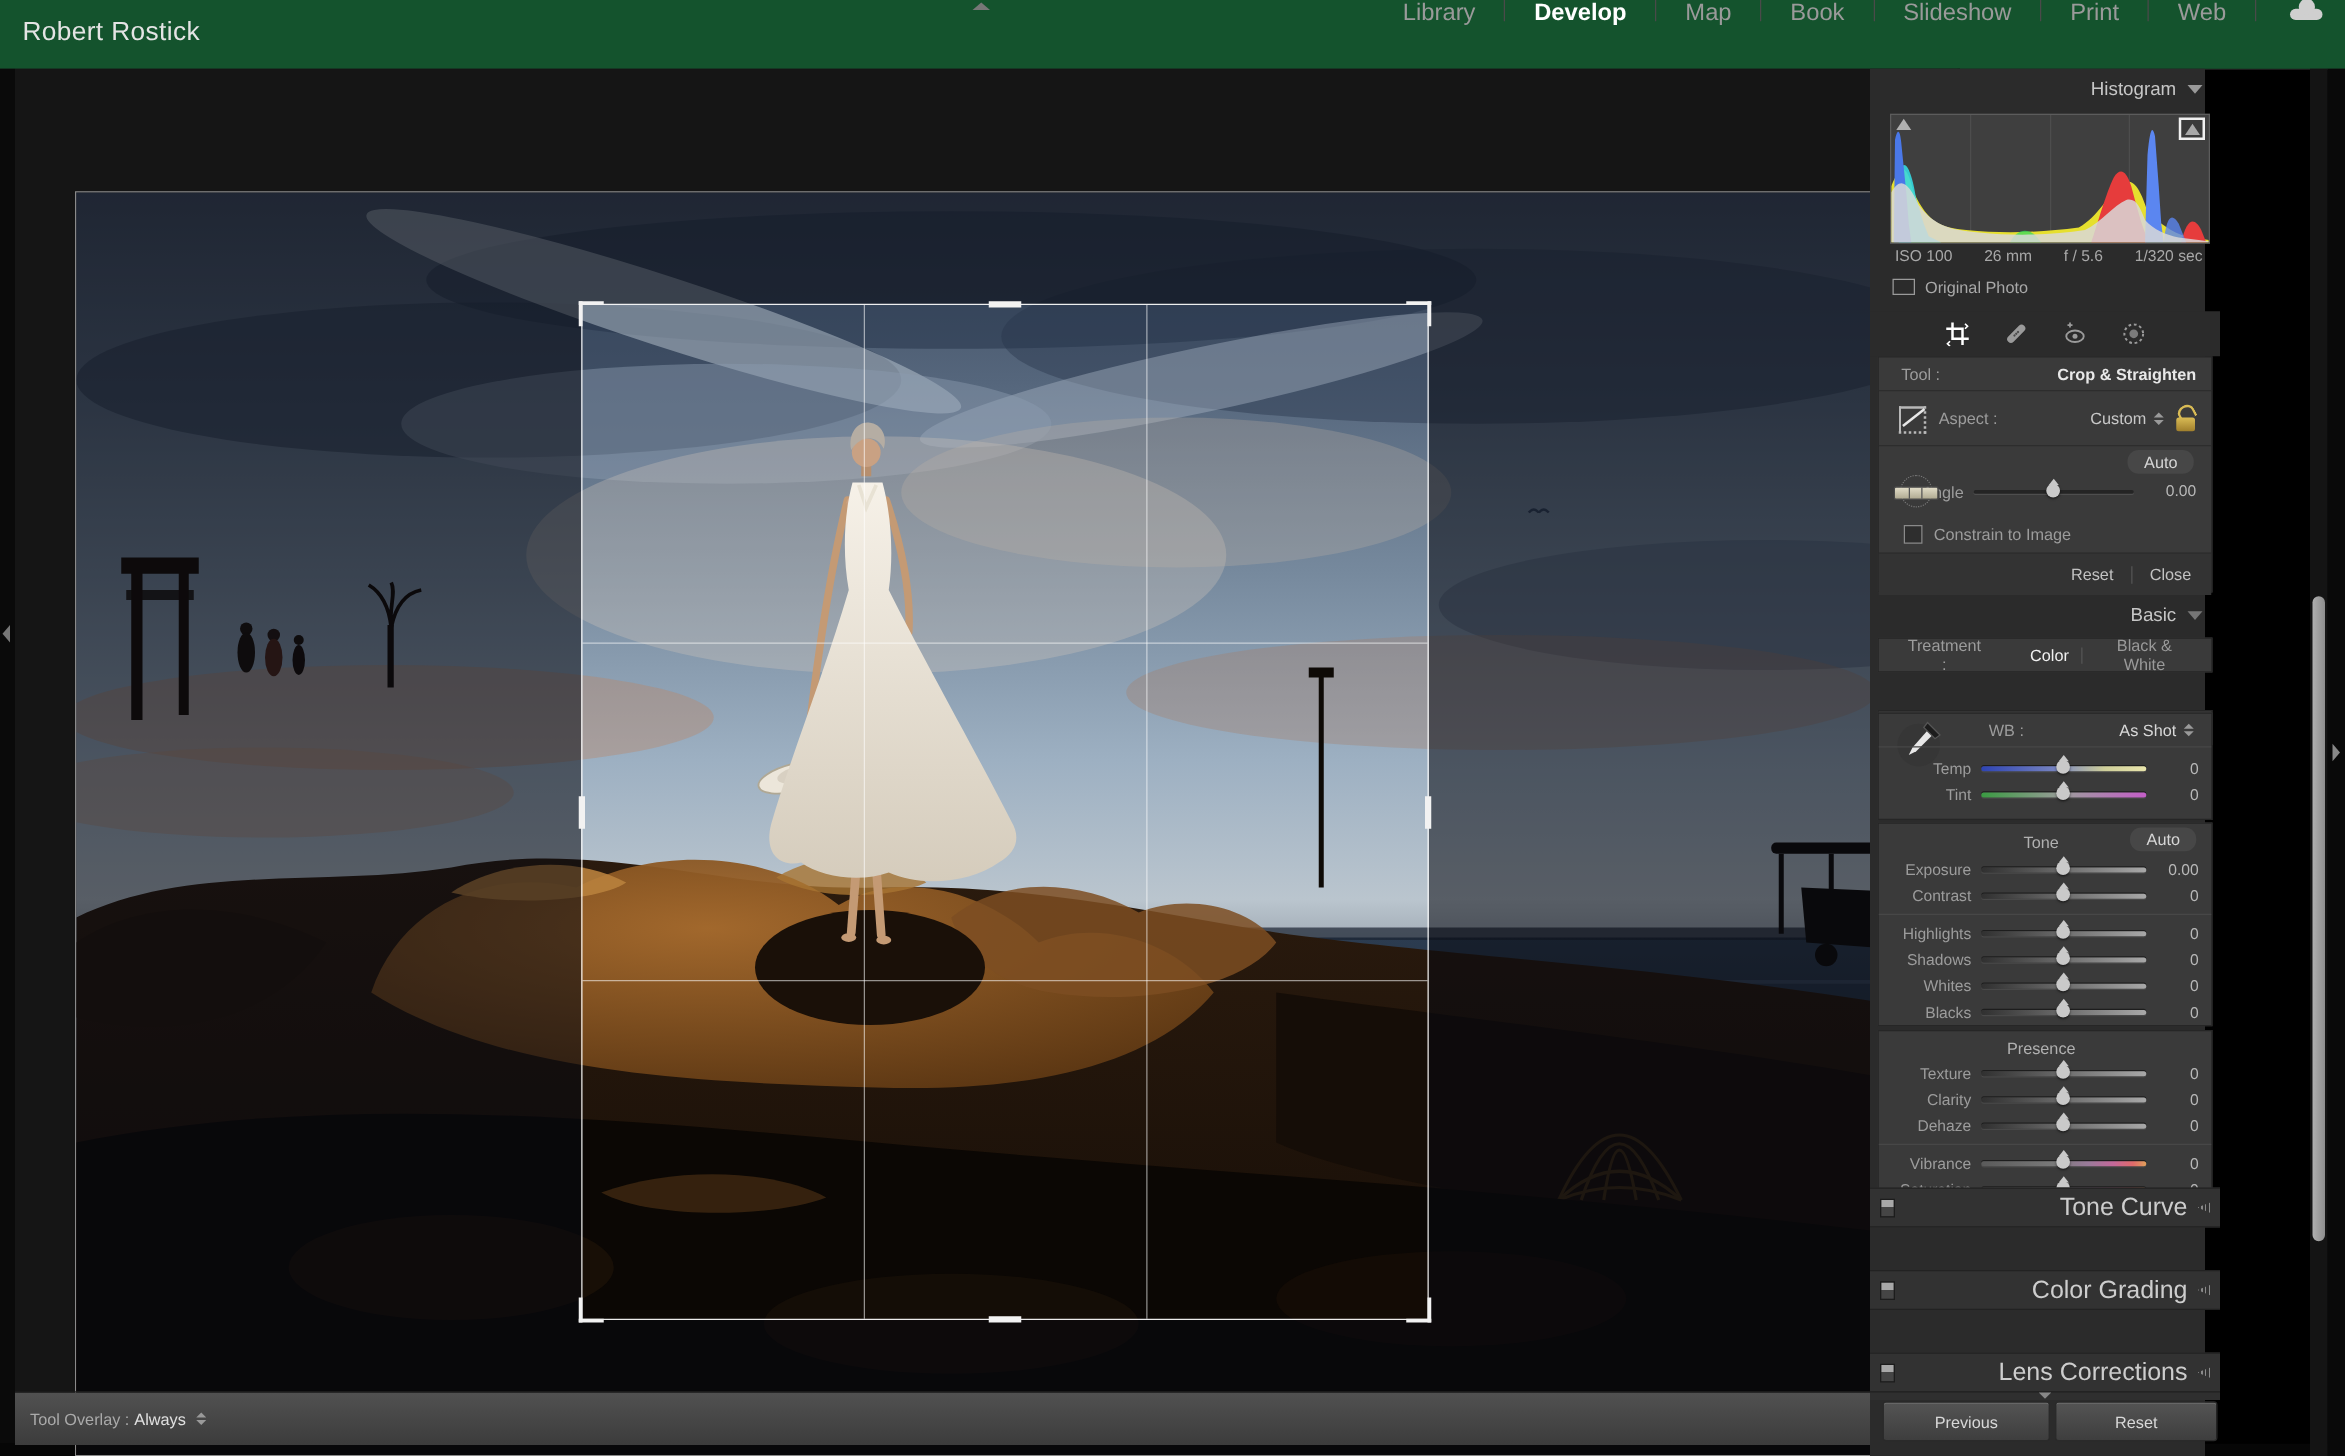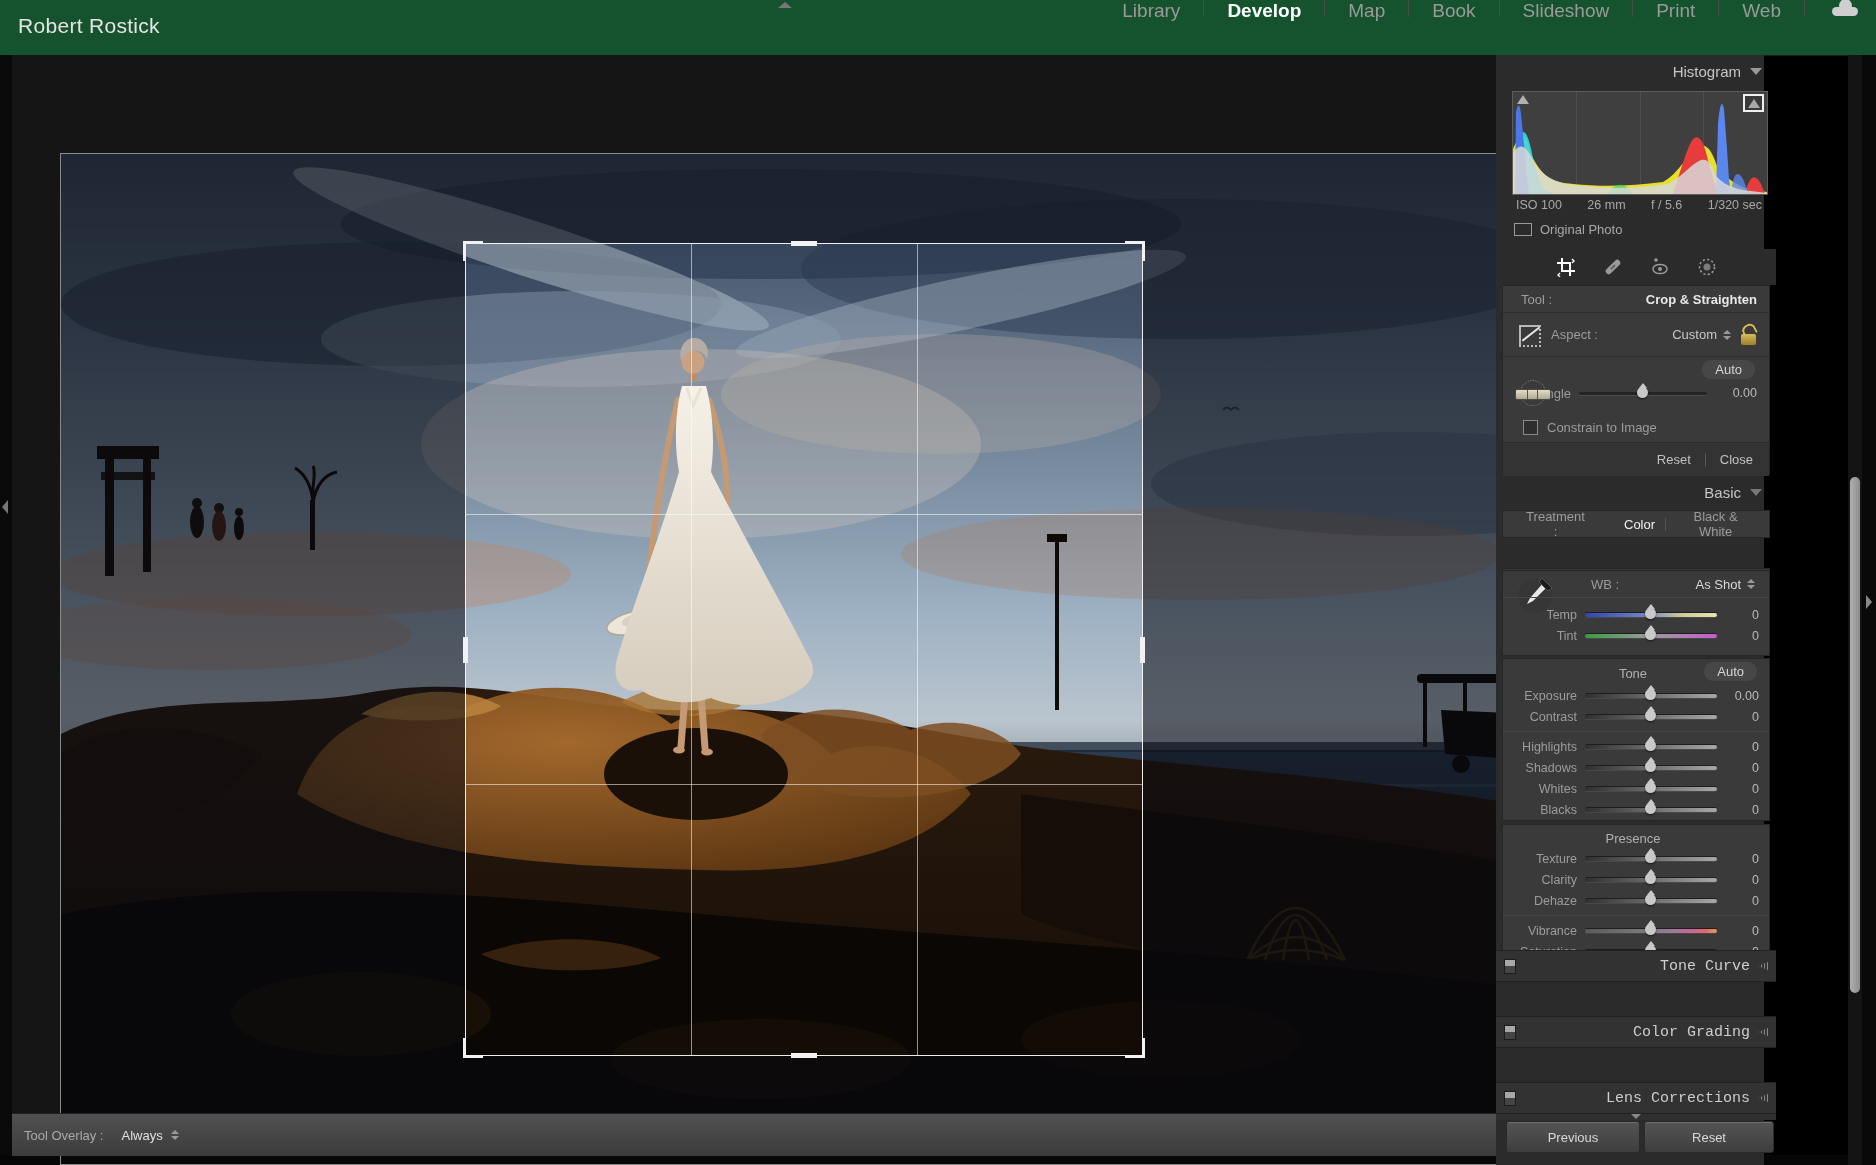--- a/index.html
+++ b/index.html
@@ -48,21 +48,21 @@
   .corner.tr{right:-3px;top:-3px;border-right:3px solid #f2f2f2;border-top:3px solid #f2f2f2;}
   .corner.bl{left:-3px;bottom:-3px;border-left:3px solid #f2f2f2;border-bottom:3px solid #f2f2f2;}
   .corner.br{right:-3px;bottom:-3px;border-right:3px solid #f2f2f2;border-bottom:3px solid #f2f2f2;}
   .hmid{position:absolute;left:50%;margin-left:-13px;width:26px;height:5px;background:#f2f2f2;}
   .vmid{position:absolute;top:50%;margin-top:-13px;width:5px;height:26px;background:#f2f2f2;}
 
   
   #toolbar{left:12px;top:1113px;width:1554px;height:42px;background:linear-gradient(180deg,#515151,#3c3c3c);
     border-top:1px solid #222;display:flex;align-items:center;}
   #toolbar .lab{color:#aaa;font-size:13px;margin-left:12px;}
-  #toolbar .val{color:#e0e0e0;font-size:13px;margin-left:18px;}
+  #toolbar .val{color:#e0e0e0;font-size:13px;margin-left:4px;}
   .btn{background:linear-gradient(180deg,#545454,#3e3e3e);border:1px solid #2a2a2a;border-radius:3px;
     box-shadow:inset 0 1px 0 #6d6d6d;color:#d8d8d8;font-size:13px;display:flex;align-items:center;justify-content:center;}
   #done-btn{position:absolute;right:13px;top:8px;width:54px;height:26px;}
 
   
   #paneldiv{left:1566px;top:55px;width:2px;height:1110px;background:#0b0b0b;}
   #rpanel{left:1496px;top:55px;width:268px;height:1110px;background:#2b2b2b;font-size:13px;}
   #scrolllane{left:1848px;top:55px;width:14px;height:1110px;background:#141414;}
   #scrollthumb{left:1850px;top:477px;width:10px;height:516px;background:linear-gradient(90deg,#b0b0b0,#8d8d8d);border-radius:5px;}
 
@@ -140,21 +140,21 @@
   .angle-track{position:relative;width:128px;height:3px;background:#242424;border-radius:2px;box-shadow:0 1px 0 rgba(255,255,255,.1);flex:none;}
 
   #tone-box{top:603px;height:163px;padding-top:3px;}
   .sec-head{position:relative;height:23px;display:flex;align-items:center;}
   .sec-head .title{position:absolute;left:70px;width:120px;text-align:center;color:#b0b0b0;}
   .sec-head .autopill{position:absolute;right:12px;top:0px;}
   .divline{height:1px;background:#474747;margin:4px 0 4px 0;}
   #presence-box{top:769px;height:131px;padding-top:3px;}
 
   .cpanel{position:absolute;left:0px;width:280px;height:30px;background:#323232;border-top:1px solid #222;border-bottom:1px solid #222;display:flex;align-items:center;}
-  .cpanel .title{margin-left:auto;font-size:15px;color:#cdcdcd;margin-right:8px;font-family:Liberation Mono, monospace;}
+  .cpanel .title{margin-left:auto;font-size:20px;color:#cdcdcd;margin-right:8px;}
   .cpanel .dim{color:#8a8a8a;}
   .toggle{margin-left:8px;width:10px;height:13px;border:1px solid #1c1c1c;background:linear-gradient(180deg,#a8a8a8 0 45%,#454545 45% 100%);}
   .solo{width:11px;height:9px;margin-right:7px;background:repeating-linear-gradient(90deg,#8a8a8a 0 1px,transparent 1px 3px);clip-path:polygon(0 50%,100% 0,100% 100%);}
 
   #panel-resize{left:0;top:1058px;width:280px;height:6px;background:#2f2f2f;border-top:1px solid #202020;display:flex;justify-content:center;}
   #panel-resize .tri{border-left:5px solid transparent;border-right:5px solid transparent;border-top:5px solid #888;margin-top:0px;}
   #prev-btn{left:10px;top:1066px;width:132px;height:30px;}
   #reset-btn2{left:148px;top:1066px;width:128px;height:30px;}
   #rpanel .btn{position:absolute;}
 

